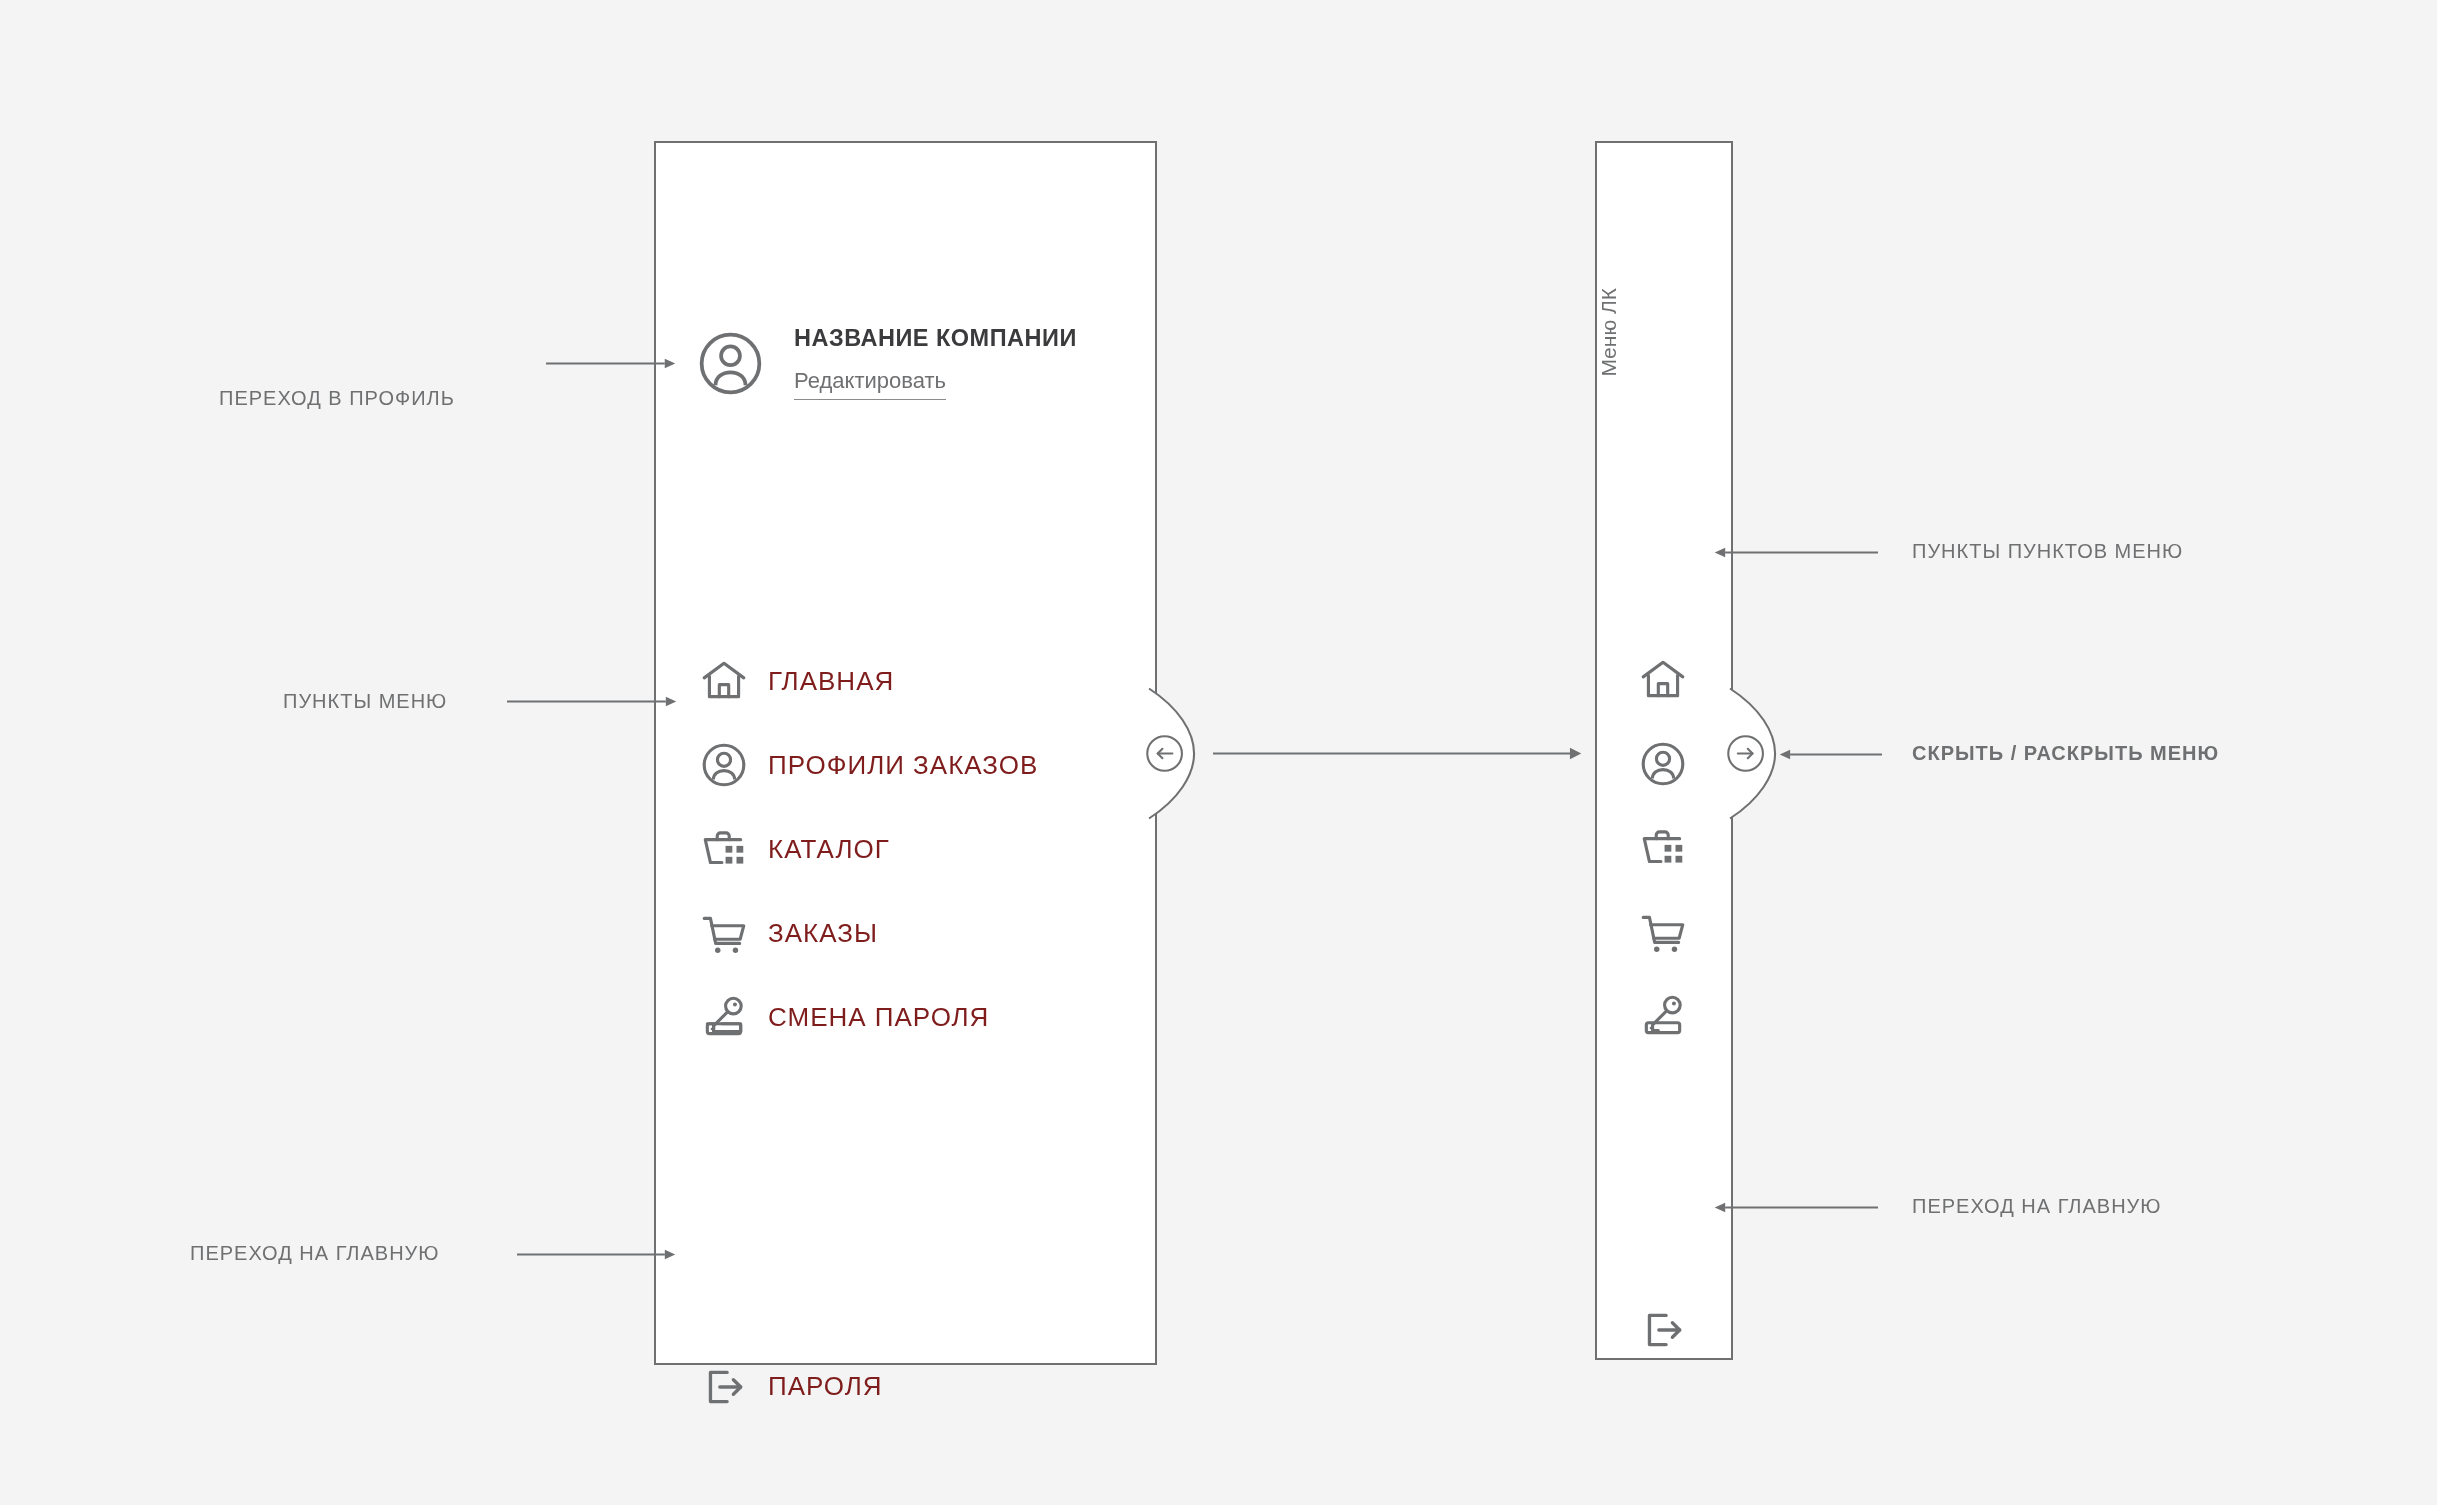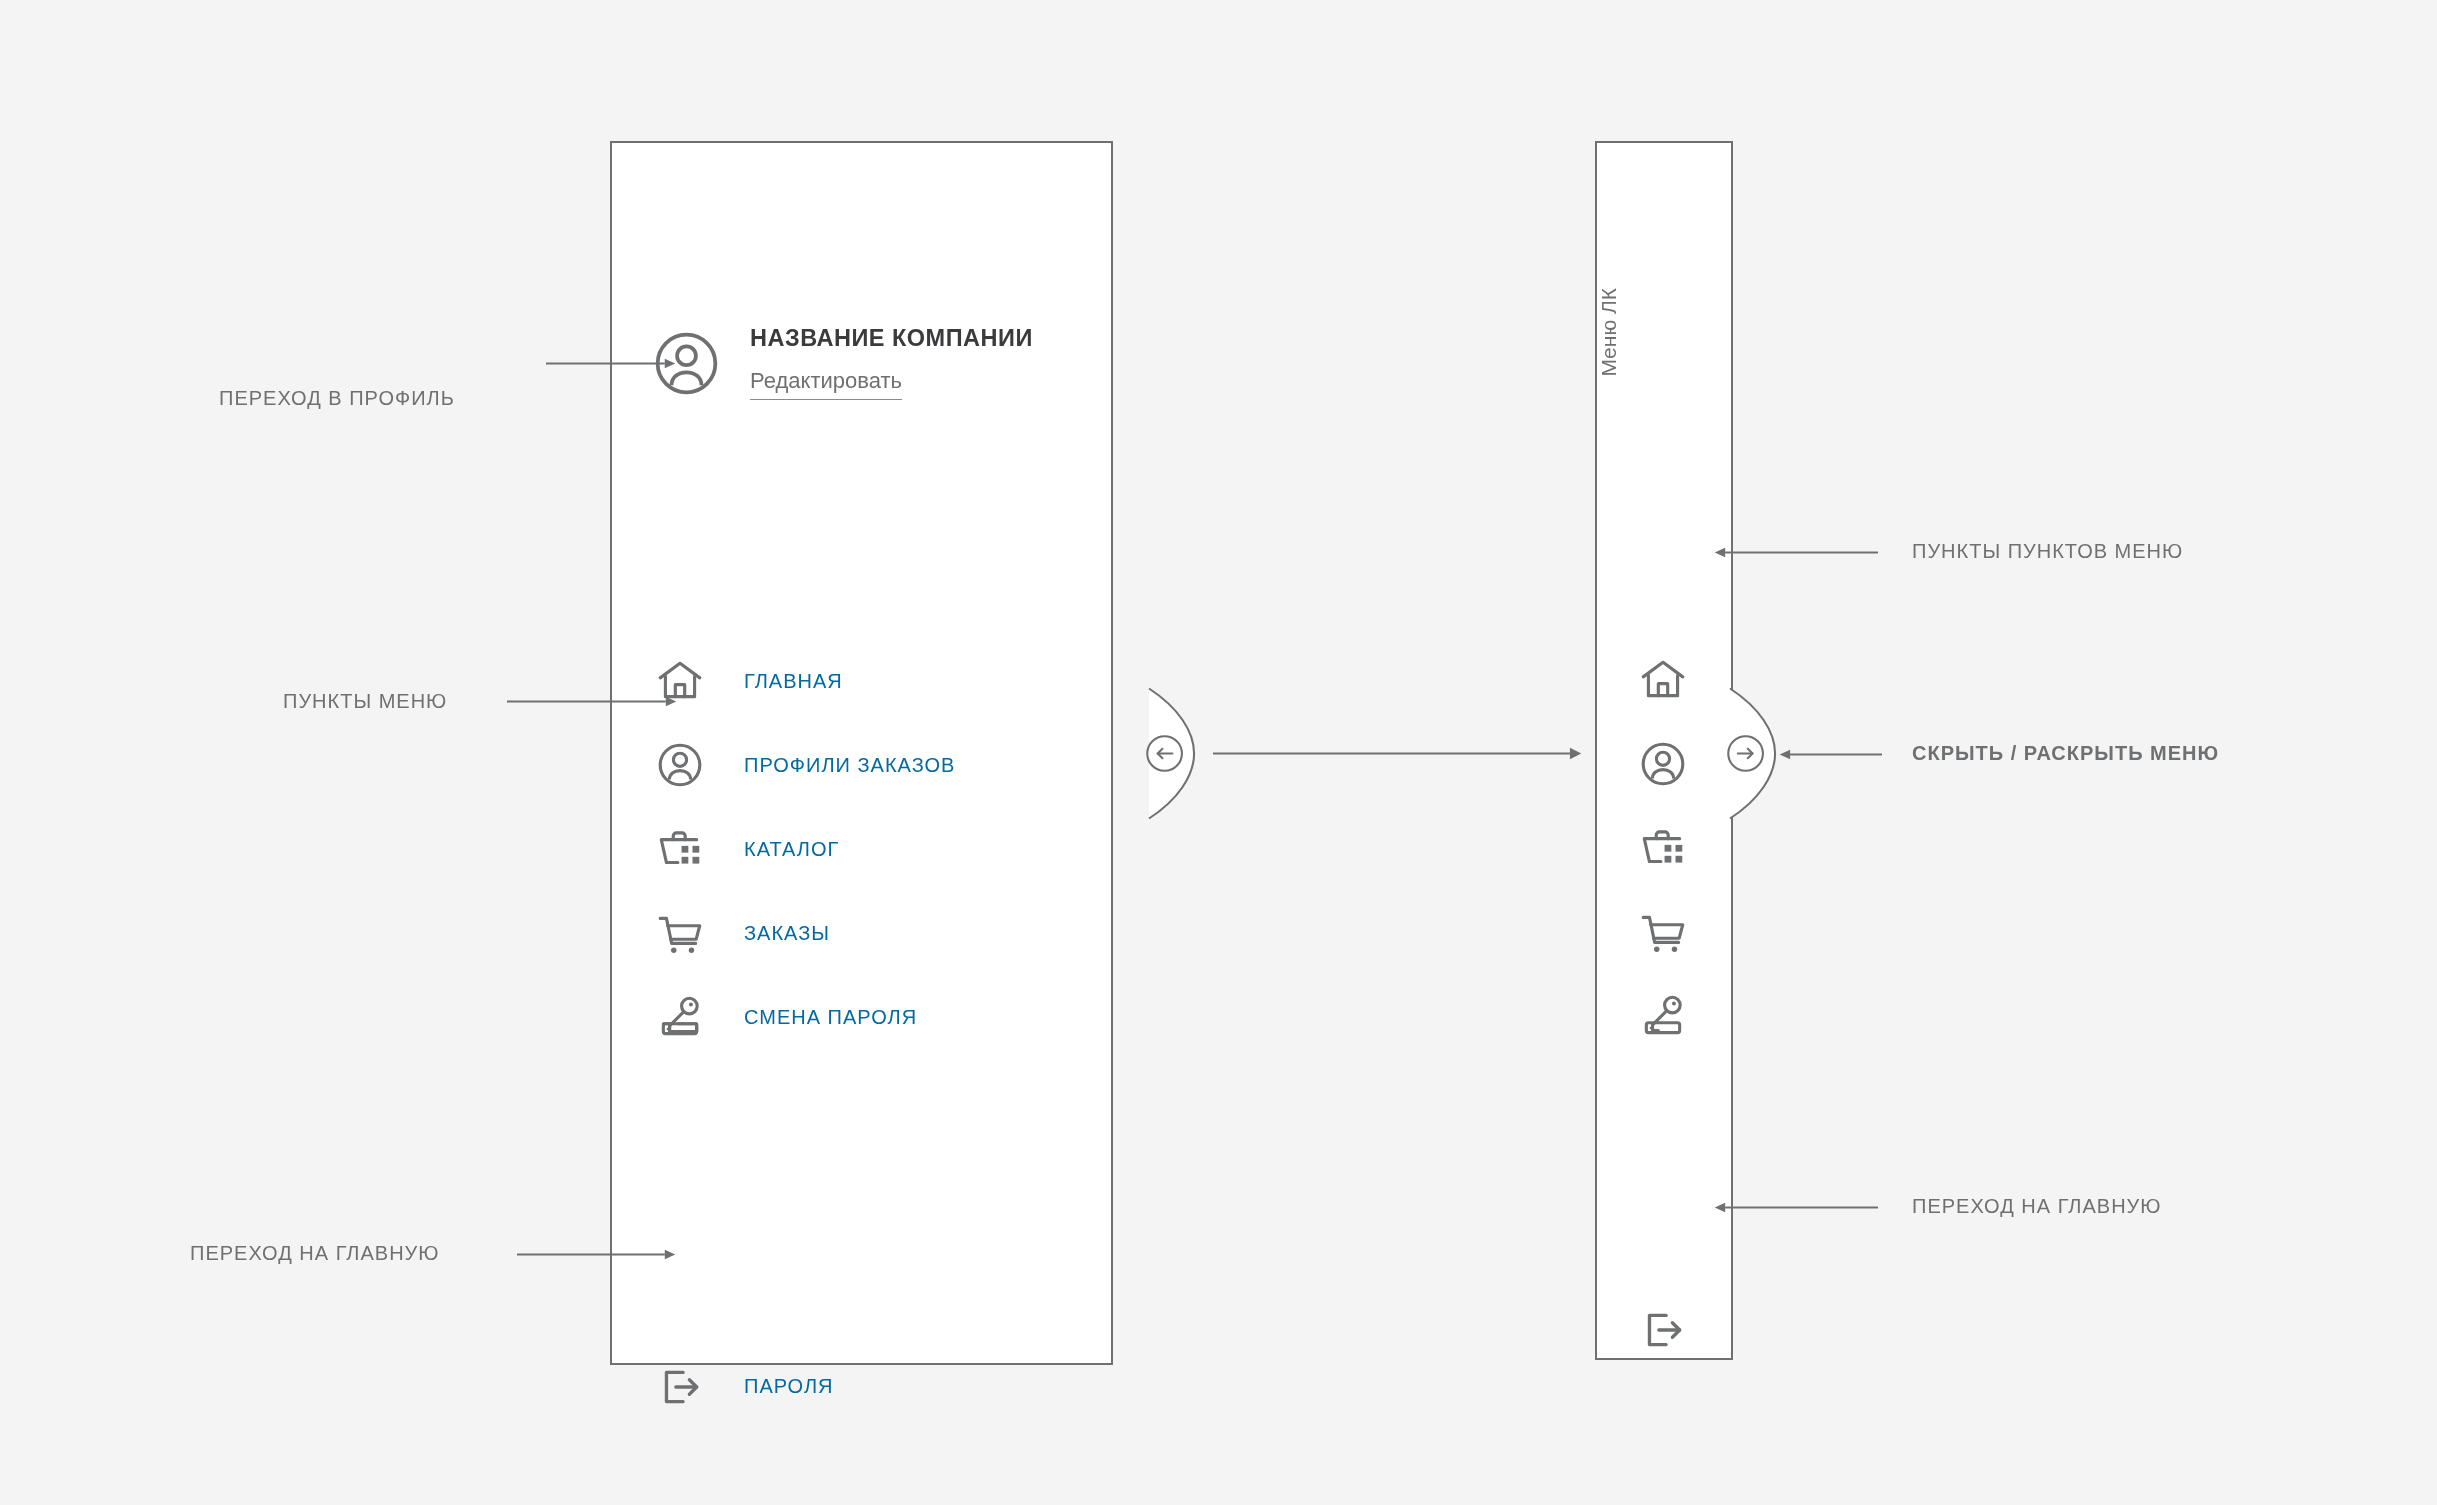--- a/index.html
+++ b/index.html
@@ -17,21 +17,21 @@
   }
 
   
   .panel {
     position: absolute;
     background: #ffffff;
     border: 2.6px solid #6f7072;
     box-sizing: border-box;
   }
   #expanded-panel {
-    left: 610px;
+    left: 654px;
     top: 141px;
     width: 503px;
     height: 1224px;
     text-decoration: underline;
   }
   #collapsed-panel {
     left: 1595px;
     top: 141px;
     width: 138px;
     height: 1219px;
@@ -89,24 +89,24 @@
   }
   .menu-icon {
     width: 57px;
     height: 57px;
     flex: none;
     display: flex;
     align-items: center;
     justify-content: center;
   }
   .menu-label {
-    margin-left: 36px;
-    font-size: 20px;
+    margin-left: 16px;
+    font-size: 26px;
     letter-spacing: 1px;
-    color: #0369a1;
+    color: #7f1d1d;
     white-space: nowrap;
   }
 
   
   .logout-row {
     position: absolute;
     left: 39px;
     top: 1215px;
     display: flex;
     align-items: center;

